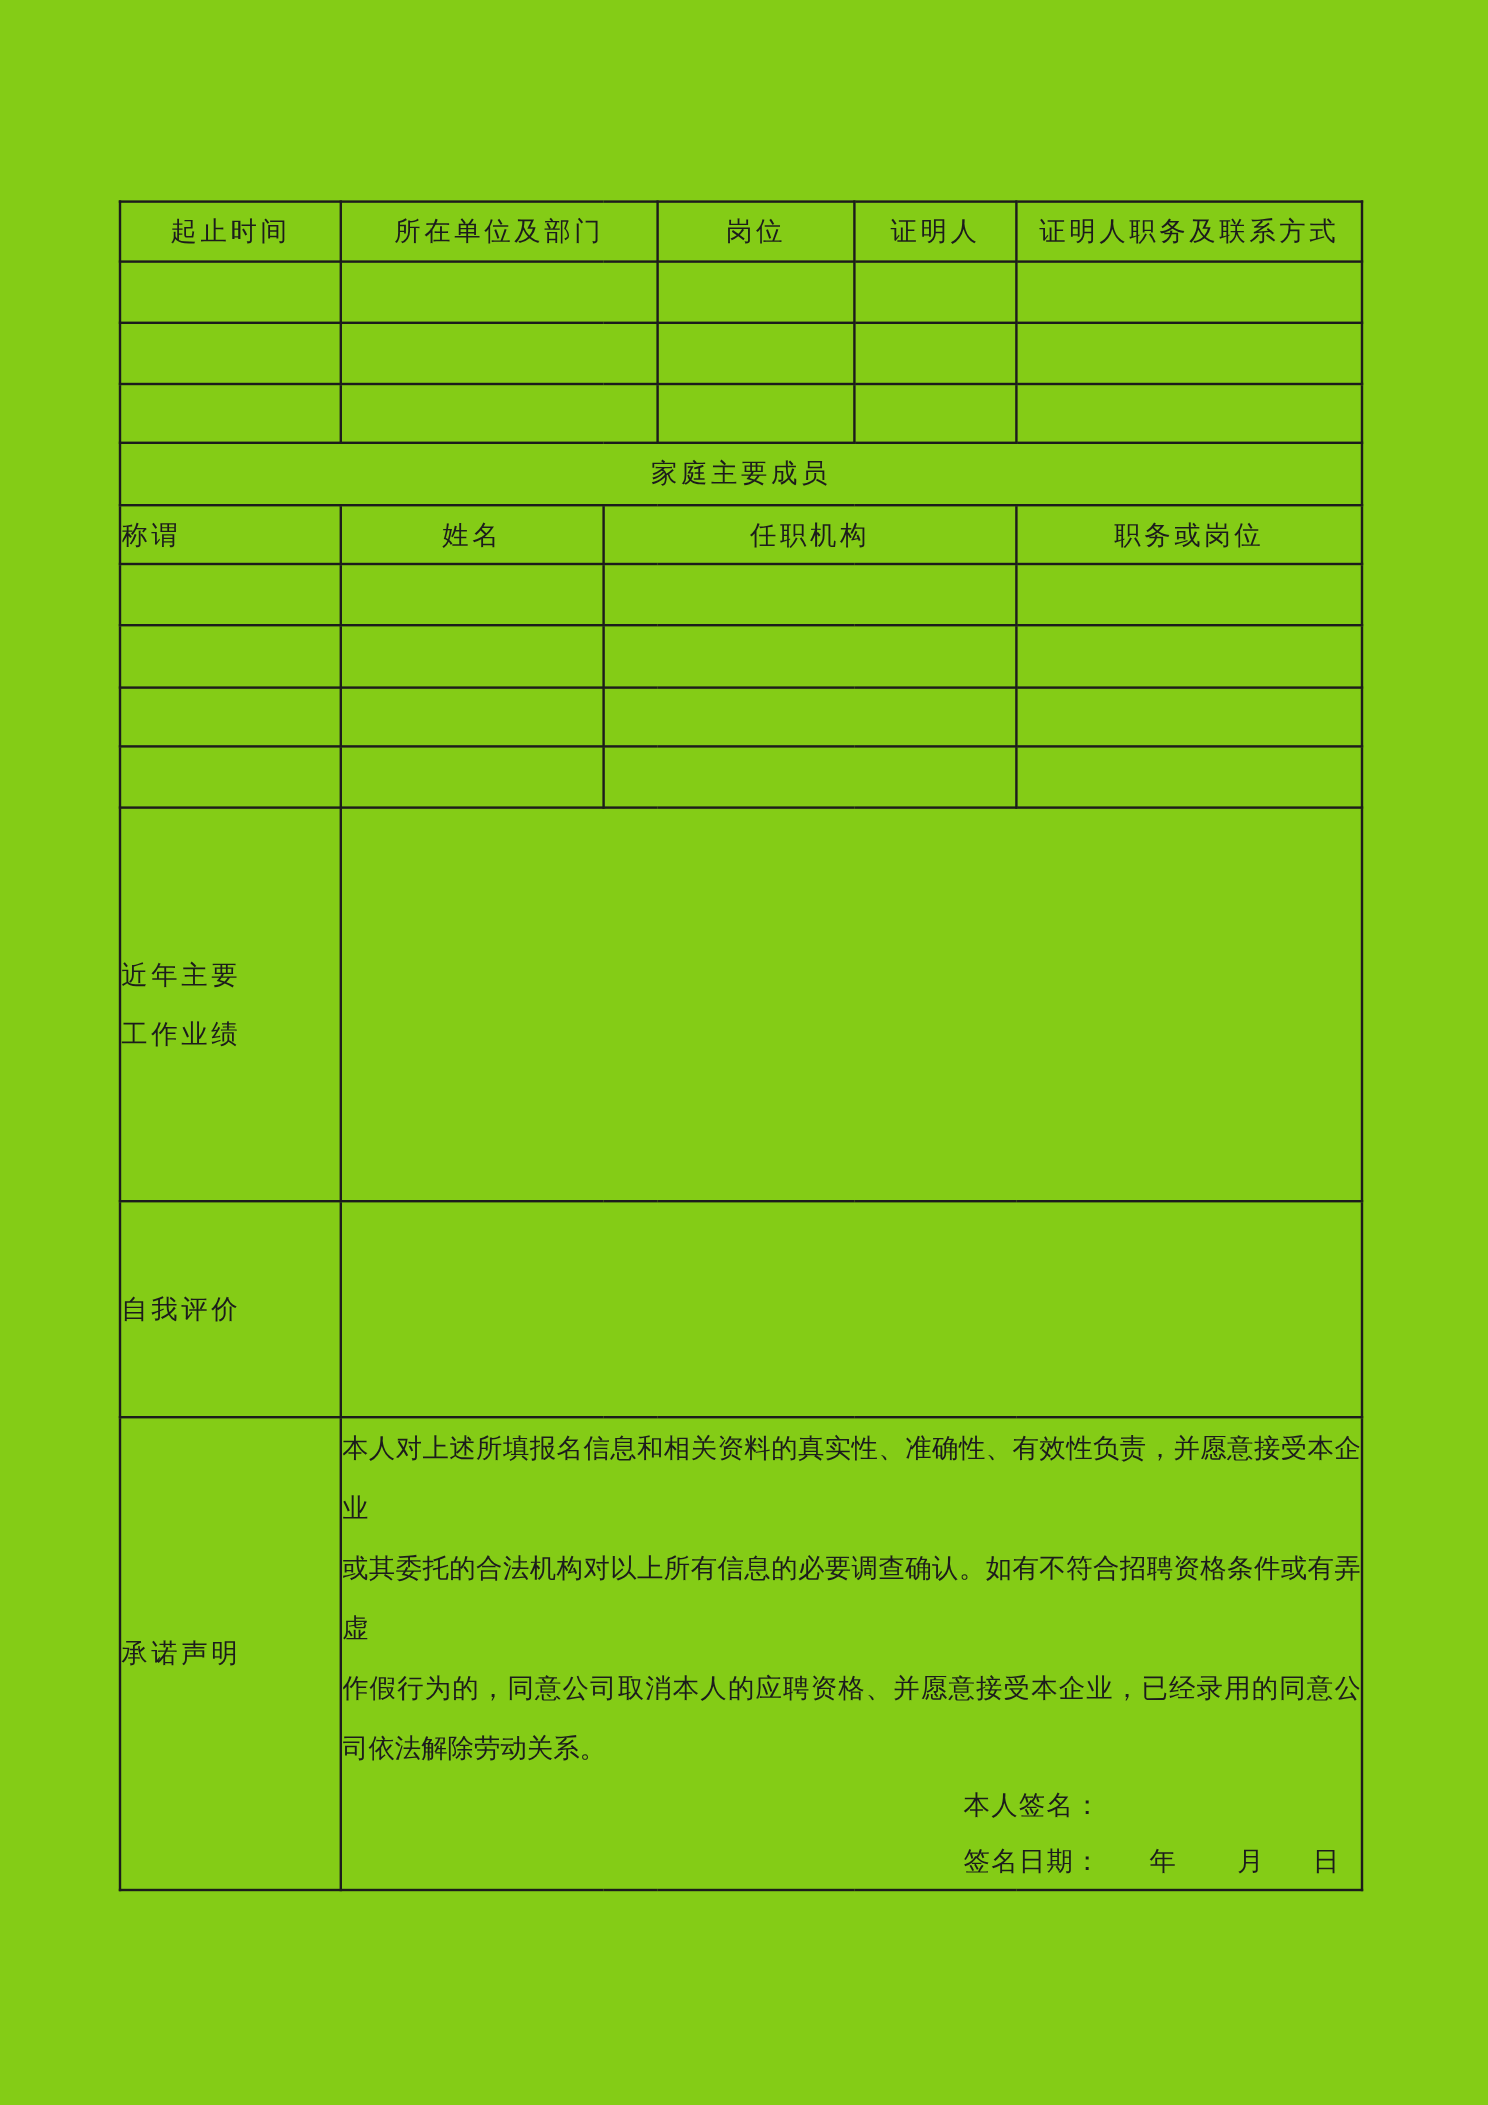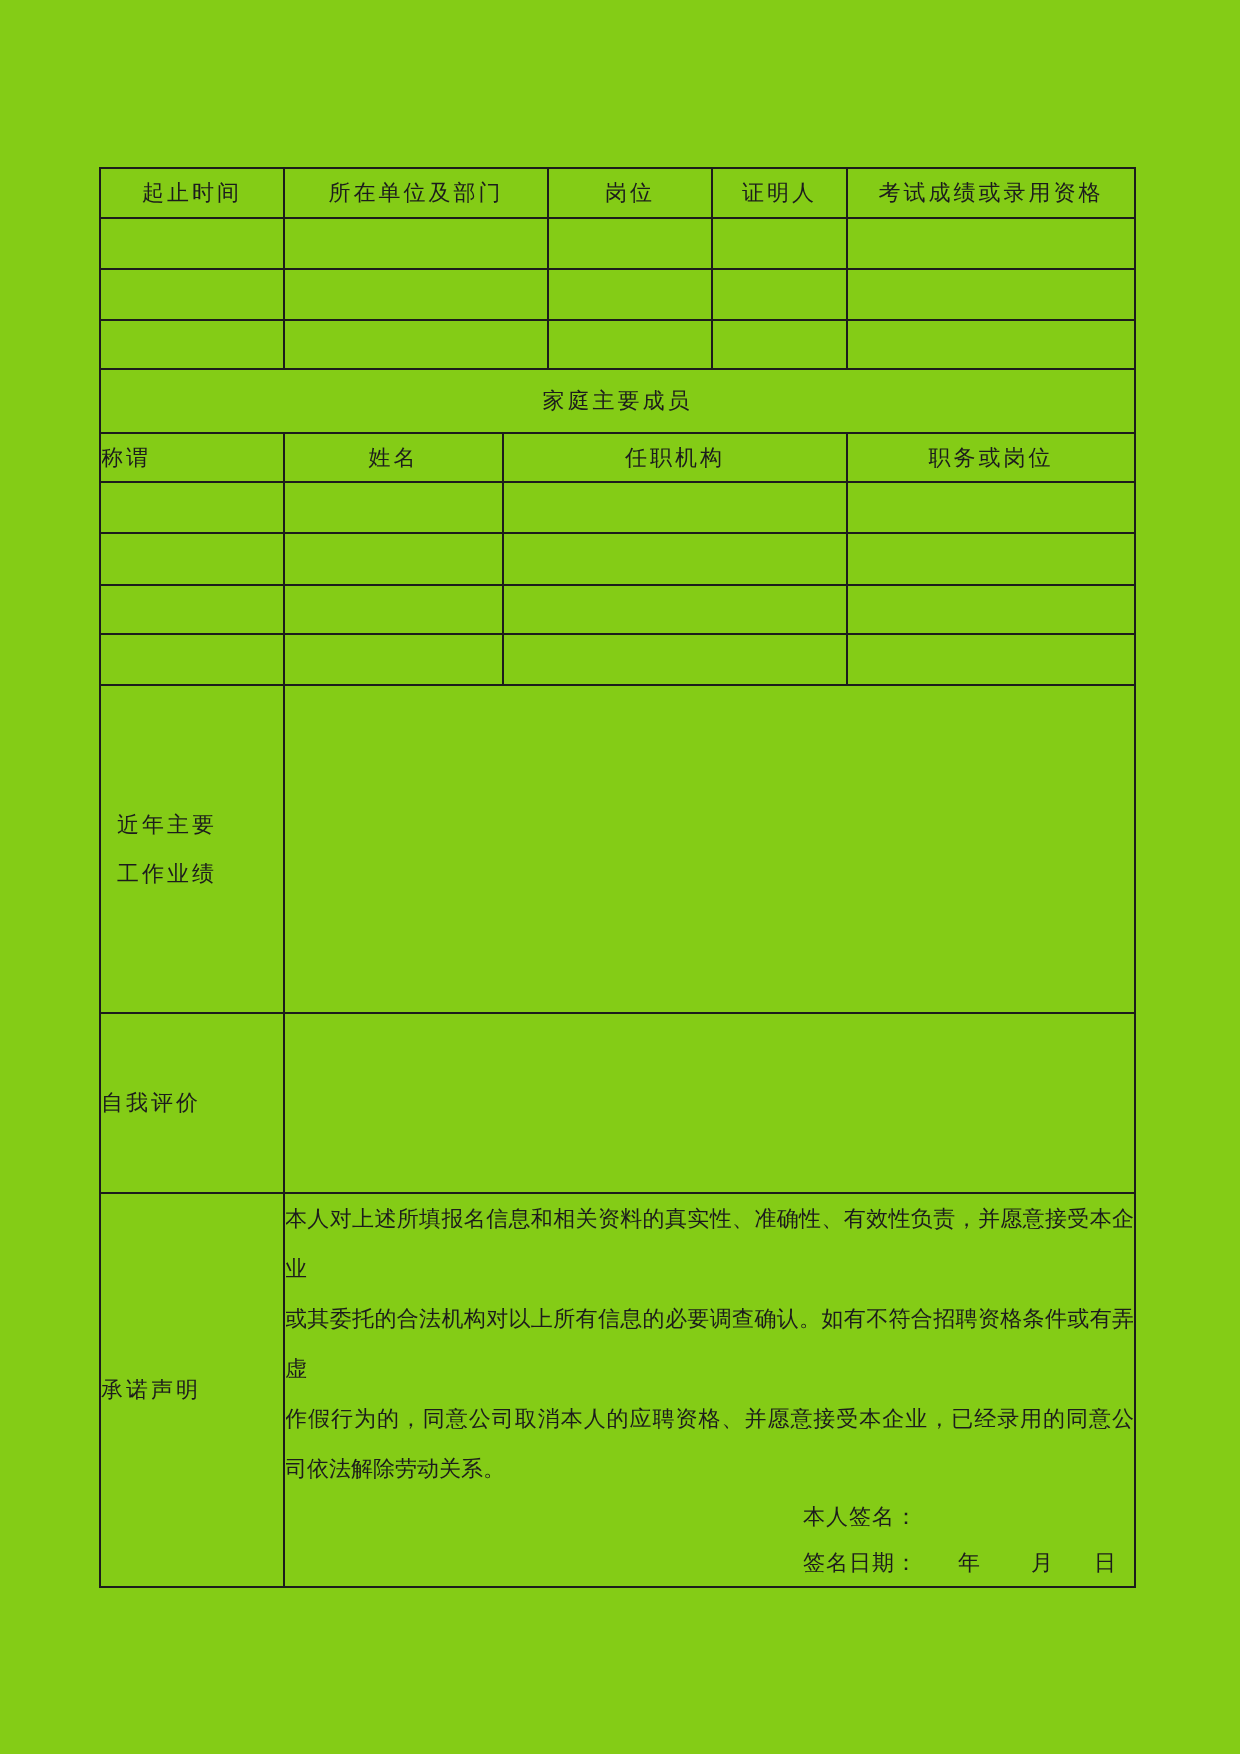--- a/index.html
+++ b/index.html
@@ -28,21 +28,21 @@
     padding: 0;
     overflow: hidden;
   }
   td.c   { text-align: center; }
   td.lg  { font-size: 25px; }
   td.sp9 { font-size: 25px; letter-spacing: 9px; }
   td.sp6 { letter-spacing: 6px; }
   td.sp5 { letter-spacing: 5px; }
   td.label-left { text-align: left; padding-left: 26px; border-radius: 17px; }
   td.label-left2 { text-align: left; padding-left: 28px; }
-  .two-line div { line-height: 49px; padding-left: 16px; }
+  .two-line div { line-height: 49px; }
   td.decl-label { text-align: left; padding-left: 27px; vertical-align: middle; padding-top: 36px; }
   td.decl-content {
     vertical-align: top;
     padding: 10px 0 0 5px;
     border-radius: 20px;
   }
   .para-line {
     font-size: 22px;
     letter-spacing: 0;
     line-height: 50px;
@@ -77,21 +77,21 @@
       <col style="width:135px">
       <col style="width:288px">
     </colgroup>
 
     <tbody>
         <tr style="height:50px">
       <td class="c">起止时间</td>
       <td class="c lg" colspan="2">所在单位及部门</td>
       <td class="c">岗位</td>
       <td class="c lg sp6">证明人</td>
-      <td class="c">考试成绩或录用资格</td>
+      <td class="c">证明人职务及联系方式</td>
     </tr>
 
     <tr style="height:51px">
       <td></td>
       <td colspan="2"></td>
       <td></td>
       <td></td>
       <td></td>
     </tr>
     <tr style="height:51px">
@@ -102,21 +102,21 @@
       <td></td>
     </tr>
     <tr style="height:49px">
       <td></td>
       <td colspan="2"></td>
       <td></td>
       <td></td>
       <td></td>
     </tr>
 
-    <tr style="height:64px">
+    <tr style="height:52px">
       <td class="c sp9" colspan="6">家庭主要成员</td>
     </tr>
 
     <tr style="height:49px">
       <td class="label-left">称谓</td>
       <td class="c">姓名</td>
       <td class="c" colspan="3">任职机构</td>
       <td class="c">职务或岗位</td>
     </tr>
 

